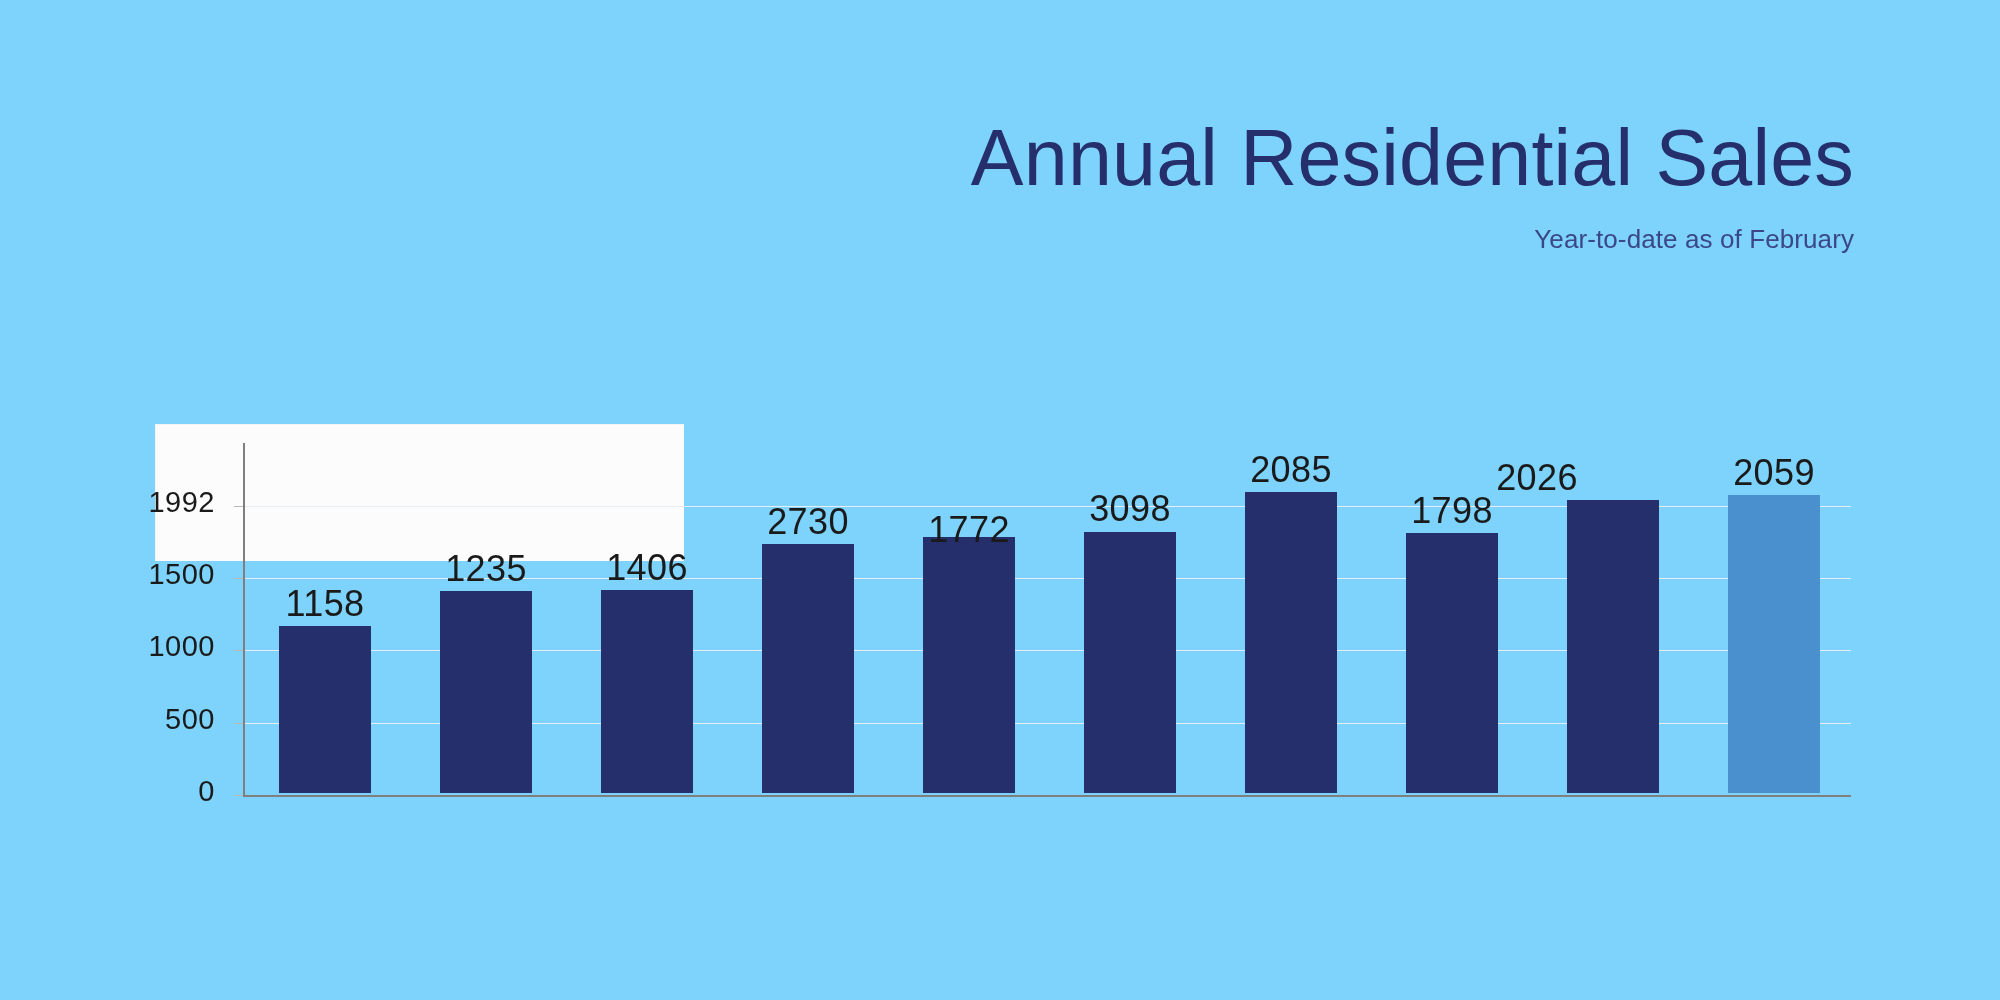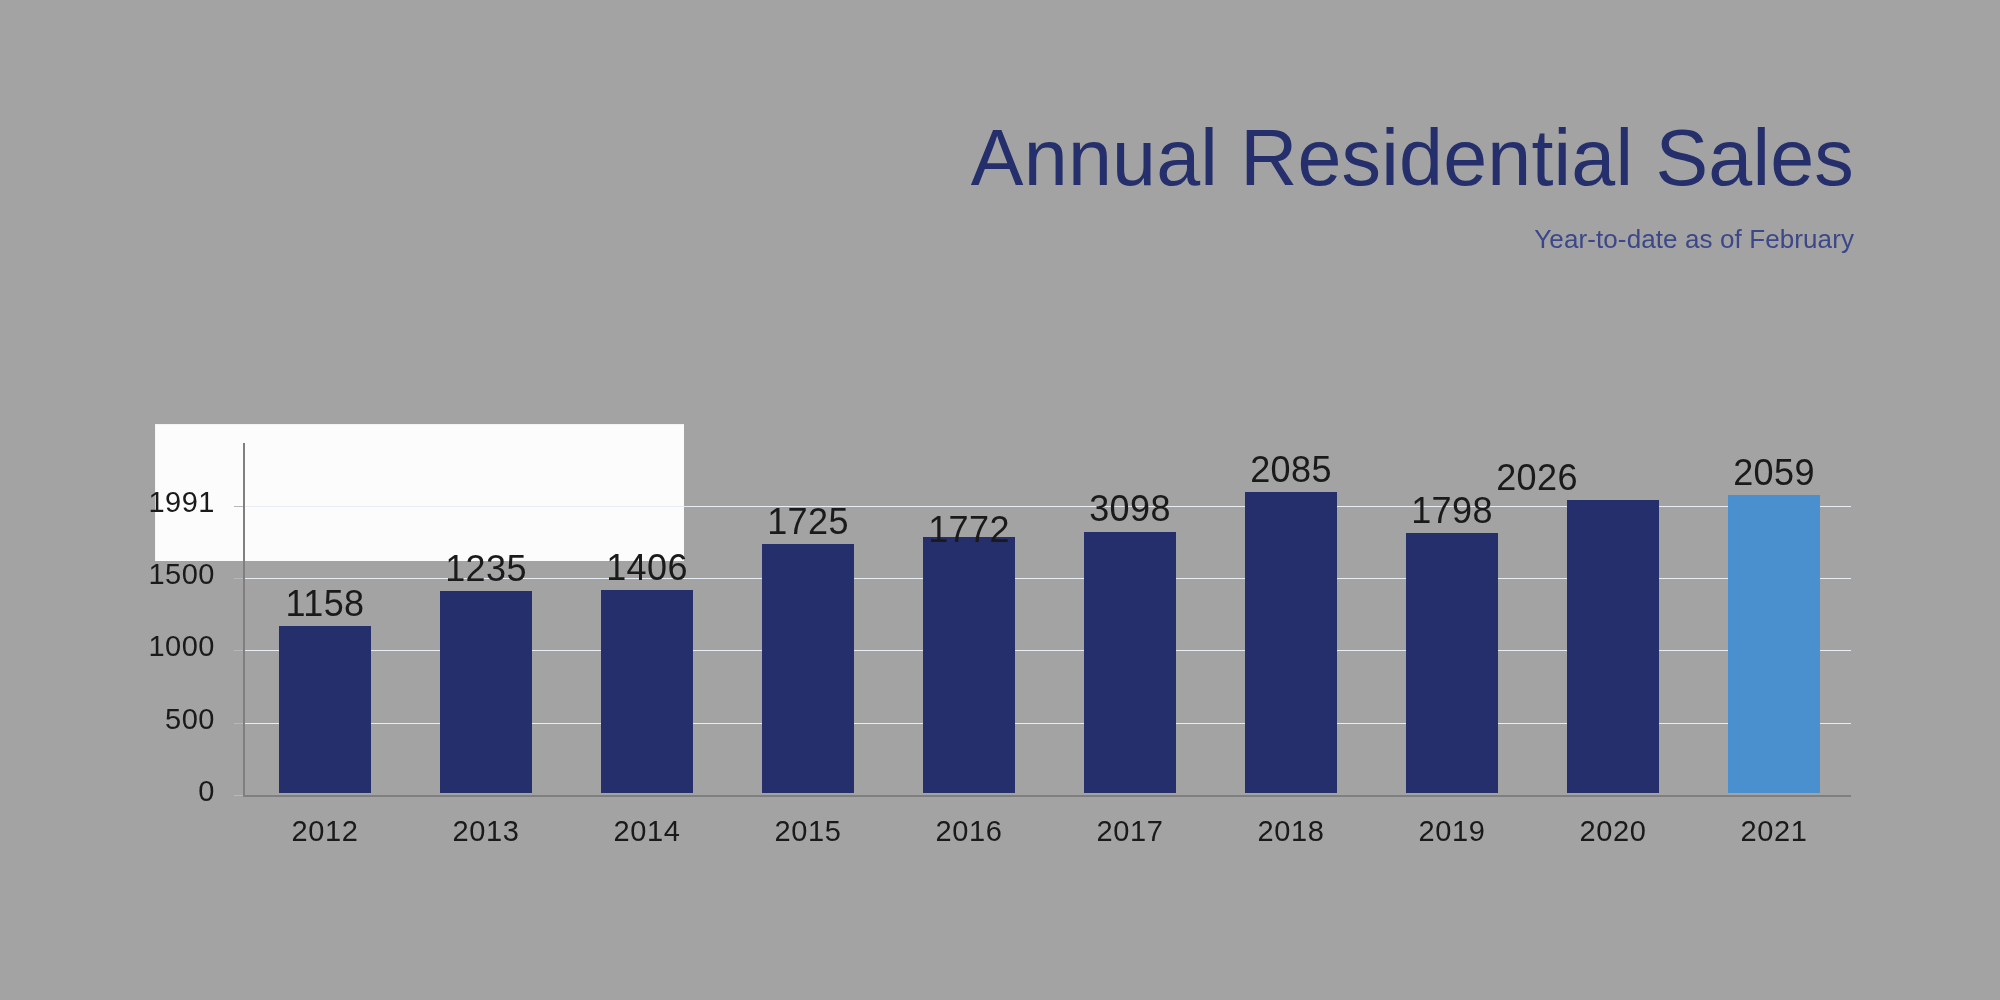--- a/index.html
+++ b/index.html
@@ -14,21 +14,21 @@
     overflow: hidden;
     font-family: "Liberation Sans", sans-serif;
     -webkit-font-smoothing: antialiased;
   }
 
   #canvas {
     position: absolute;
     left: 0; top: 0;
     width: 2000px;
     height: 1000px;
-    background: #a3a3a3;
+    background: #7dd3fc;
   }
 
   
   .ghost-panel {
     position: absolute;
     left: 155px;
     top: 424px;
     width: 528px;
     height: 136px;
     background: #fcfcfd;
@@ -172,53 +172,41 @@
         <div class="gridline" style="top: 135.162px; background: rgb(232, 237, 244);"></div>
         <div class="tick-mark" style="top: 135.162px;"></div>
         <div class="gridline" style="top: 62.883px; background: rgb(232, 237, 244);"></div>
         <div class="tick-mark" style="top: 62.883px;"></div>
       </div>
     <div id="yticks">
         <div class="y-tick-label" style="top: 332px; color: rgb(26, 26, 26);">0</div>
         <div class="y-tick-label" style="top: 259.721px; color: rgb(26, 26, 26);">500</div>
         <div class="y-tick-label" style="top: 187.441px; color: rgb(26, 26, 26);">1000</div>
         <div class="y-tick-label" style="top: 115.162px; color: rgb(26, 26, 26);">1500</div>
-        <div class="y-tick-label" style="top: 42.883px; color: rgb(26, 26, 26);">1991</div>
+        <div class="y-tick-label" style="top: 42.883px; color: rgb(26, 26, 26);">1992</div>
       </div>
     <div class="bars-layer" id="bars">
         <div class="bar" style="left: 36px; width: 92px; height: 167.399px; background: rgb(37, 47, 107);"></div>
         <div class="bar-value" style="left: -4px; width: 172px; top: 139.601px; color: rgb(26, 26, 26);">1158</div>
         <div class="bar" style="left: 197px; width: 92px; height: 201.659px; background: rgb(37, 47, 107);"></div>
         <div class="bar-value" style="left: 157px; width: 172px; top: 105.341px; color: rgb(26, 26, 26);">1235</div>
         <div class="bar" style="left: 358px; width: 92px; height: 203.249px; background: rgb(37, 47, 107);"></div>
         <div class="bar-value" style="left: 318px; width: 172px; top: 103.751px; color: rgb(26, 26, 26);">1406</div>
         <div class="bar" style="left: 519px; width: 92px; height: 249.363px; background: rgb(37, 47, 107);"></div>
-        <div class="bar-value" style="left: 479px; width: 172px; top: 57.6366px; color: rgb(26, 26, 26);">1725</div>
+        <div class="bar-value" style="left: 479px; width: 172px; top: 57.6366px; color: rgb(26, 26, 26);">2730</div>
         <div class="bar" style="left: 680px; width: 92px; height: 256.158px; background: rgb(37, 47, 107);"></div>
         <div class="bar-value" style="left: 640px; width: 172px; top: 66px; color: rgb(26, 26, 26);">1772</div>
         <div class="bar" style="left: 841px; width: 92px; height: 261.506px; background: rgb(37, 47, 107);"></div>
         <div class="bar-value" style="left: 801px; width: 172px; top: 45.4936px; color: rgb(26, 26, 26);">3098</div>
         <div class="bar" style="left: 1002px; width: 92px; height: 301.405px; background: rgb(37, 47, 107);"></div>
         <div class="bar-value" style="left: 962px; width: 172px; top: 5.59548px; color: rgb(26, 26, 26);">2085</div>
         <div class="bar" style="left: 1163px; width: 92px; height: 259.916px; background: rgb(37, 47, 107);"></div>
         <div class="bar-value" style="left: 1123px; width: 172px; top: 47.0838px; color: rgb(26, 26, 26);">1798</div>
         <div class="bar" style="left: 1324px; width: 92px; height: 292.876px; background: rgb(37, 47, 107);"></div>
         <div class="bar-value" style="left: 1208px; width: 172px; top: 14.1244px; color: rgb(26, 26, 26);">2026</div>
         <div class="bar" style="left: 1485px; width: 92px; height: 297.646px; background: rgb(74, 144, 207);"></div>
         <div class="bar-value" style="left: 1445px; width: 172px; top: 9.354px; color: rgb(26, 26, 26);">2059</div>
       </div>
     <div class="x-axis-line"></div>
   </div>
 
-  <div class="x-labels" id="xlabels">
-      <div class="x-tick-label" style="left: -4px; width: 172px; color: rgb(26, 26, 26);">2012</div>
-      <div class="x-tick-label" style="left: 157px; width: 172px; color: rgb(26, 26, 26);">2013</div>
-      <div class="x-tick-label" style="left: 318px; width: 172px; color: rgb(26, 26, 26);">2014</div>
-      <div class="x-tick-label" style="left: 479px; width: 172px; color: rgb(26, 26, 26);">2015</div>
-      <div class="x-tick-label" style="left: 640px; width: 172px; color: rgb(26, 26, 26);">2016</div>
-      <div class="x-tick-label" style="left: 801px; width: 172px; color: rgb(26, 26, 26);">2017</div>
-      <div class="x-tick-label" style="left: 962px; width: 172px; color: rgb(26, 26, 26);">2018</div>
-      <div class="x-tick-label" style="left: 1123px; width: 172px; color: rgb(26, 26, 26);">2019</div>
-      <div class="x-tick-label" style="left: 1284px; width: 172px; color: rgb(26, 26, 26);">2020</div>
-      <div class="x-tick-label" style="left: 1445px; width: 172px; color: rgb(26, 26, 26);">2021</div>
-    </div>
 
 </div>
 
 </body></html>

